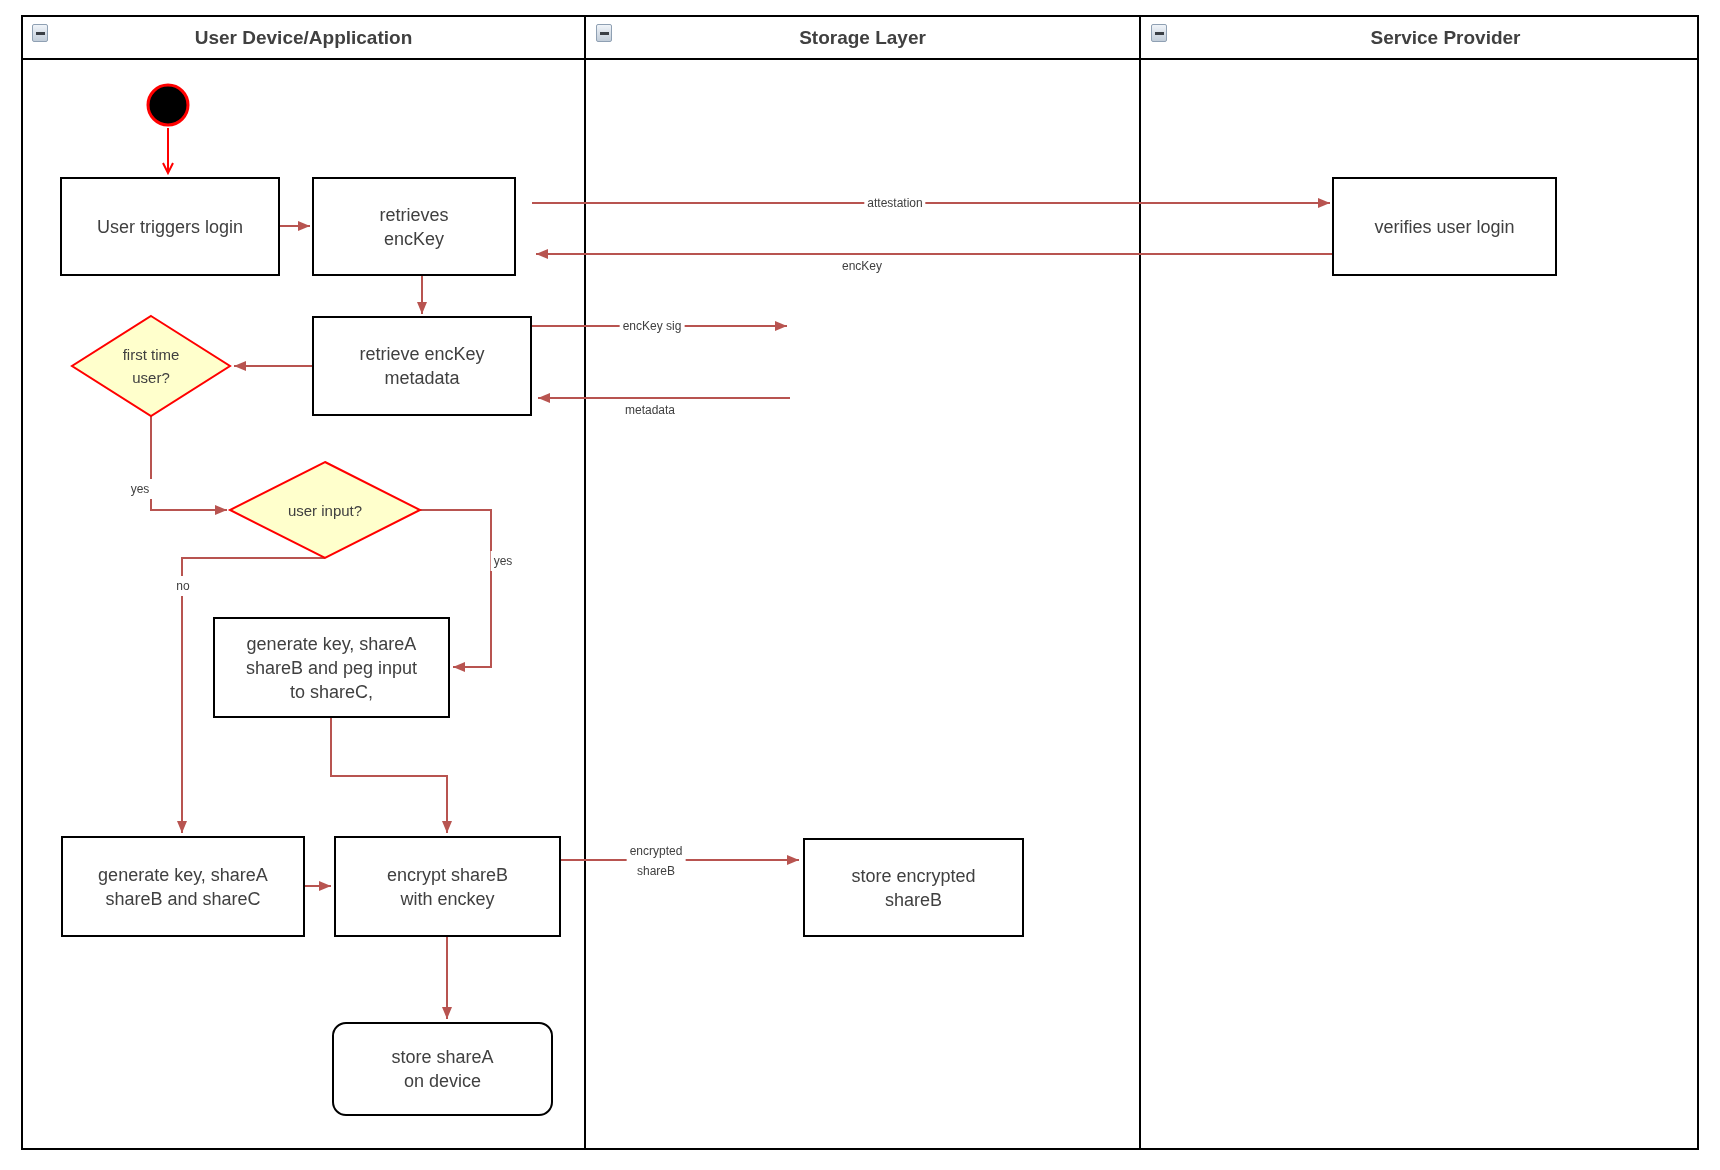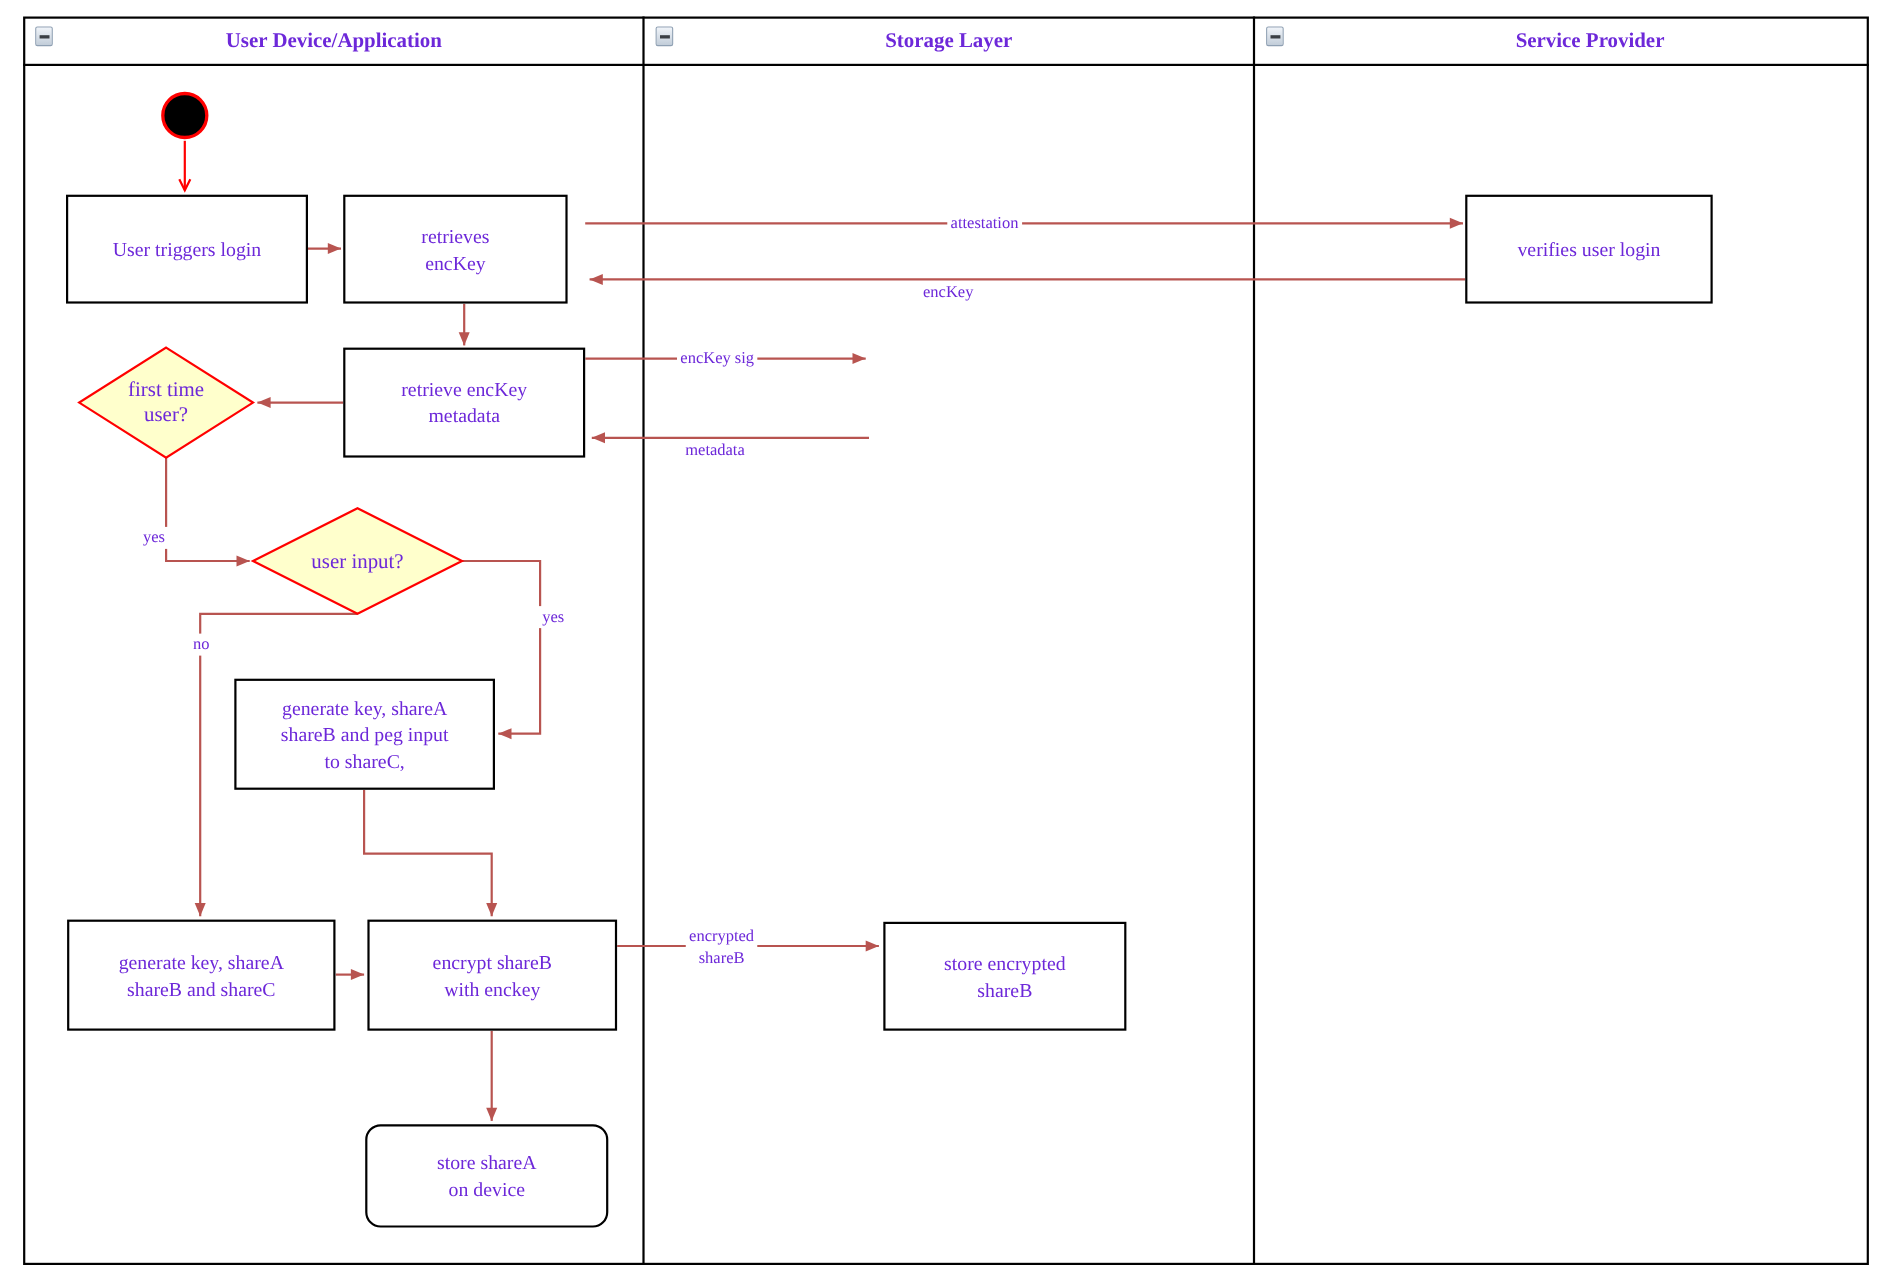--- a/index.html
+++ b/index.html
@@ -1,48 +1,48 @@
 <!DOCTYPE html>
 <html><head>
 <meta charset="utf-8">
 <style>
   html,body{margin:0;padding:0;background:#ffffff;}
   .canvas{
     position:relative;width:1720px;height:1170px;background:#ffffff;
-    font-family:Liberation Serif, serif;color:#6d28d9;overflow:hidden;
+    font-family:Liberation Sans, sans-serif;color:#404040;overflow:hidden;
   }
   
   .frame{position:absolute;left:21px;top:15px;width:1678px;height:1135px;
     border:2px solid #000;box-sizing:border-box;background:#fff;}
   .header-rule{position:absolute;left:21px;top:58px;width:1678px;height:0;
     border-top:2px solid #000;}
   .lane-divider{position:absolute;top:15px;height:1135px;width:2px;background:#000;}
   .lane-header{position:absolute;top:17px;height:41px;display:flex;align-items:center;
     justify-content:center;font-weight:bold;font-size:19px;}
   .collapse-btn{position:absolute;top:24px;width:16px;height:18px;box-sizing:border-box;
     border:1px solid #8fa0b3;border-radius:2px;
     background:linear-gradient(#f0f4f9,#c2cdd9);
     display:flex;align-items:center;justify-content:center;cursor:pointer;}
   .collapse-btn .bar{width:9px;height:3px;background:#3a3f45;}
   
   .node{position:absolute;box-sizing:border-box;border:2px solid #000;background:#fff;
     display:flex;align-items:center;justify-content:center;text-align:center;
     font-size:18px;line-height:24px;white-space:pre-line;z-index:3;}
   .node.nowrap{white-space:nowrap;overflow:visible;}
   .dlabel{position:absolute;display:flex;align-items:center;justify-content:center;
-    text-align:center;font-size:19px;line-height:23px;white-space:pre-line;z-index:3;}
+    text-align:center;font-size:15px;line-height:23px;white-space:pre-line;z-index:3;}
   
   svg.edges{position:absolute;left:0;top:0;z-index:2;}
   svg.edges path.conn{stroke:#B85450;stroke-width:2;fill:none;}
   svg.edges path.conn-red{stroke:#FF0000;stroke-width:2;fill:none;}
   svg.edges polygon.decision{fill:#FFFFCC;stroke:#FF0000;stroke-width:2;}
   svg.edges circle.start{fill:#000;stroke:#FF0000;stroke-width:3;}
   
   .elabel{position:absolute;transform:translate(-50%,-50%);background:#fff;
-    padding:0 3px;font-size:15px;line-height:20px;text-align:center;
+    padding:0 3px;font-size:12px;line-height:20px;text-align:center;
     white-space:pre-line;z-index:4;}
 </style>
 </head>
 <body>
 
 <div class="canvas">
 
   <div class="frame"></div>
   <div class="lane-divider" style="left:584px;"></div>
   <div class="lane-divider" style="left:1139px;"></div>

